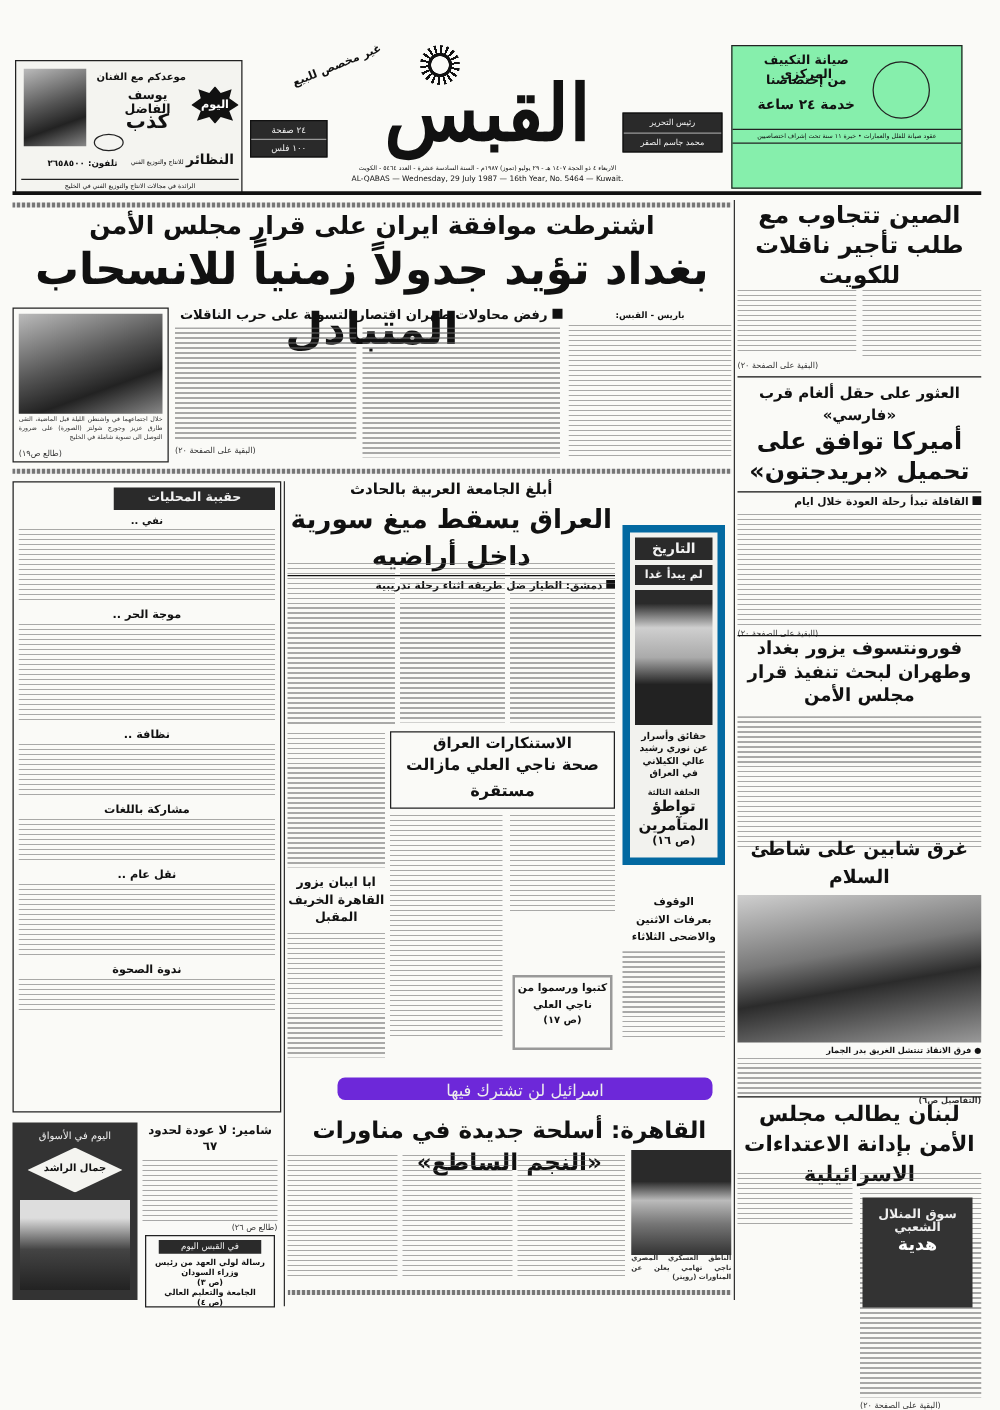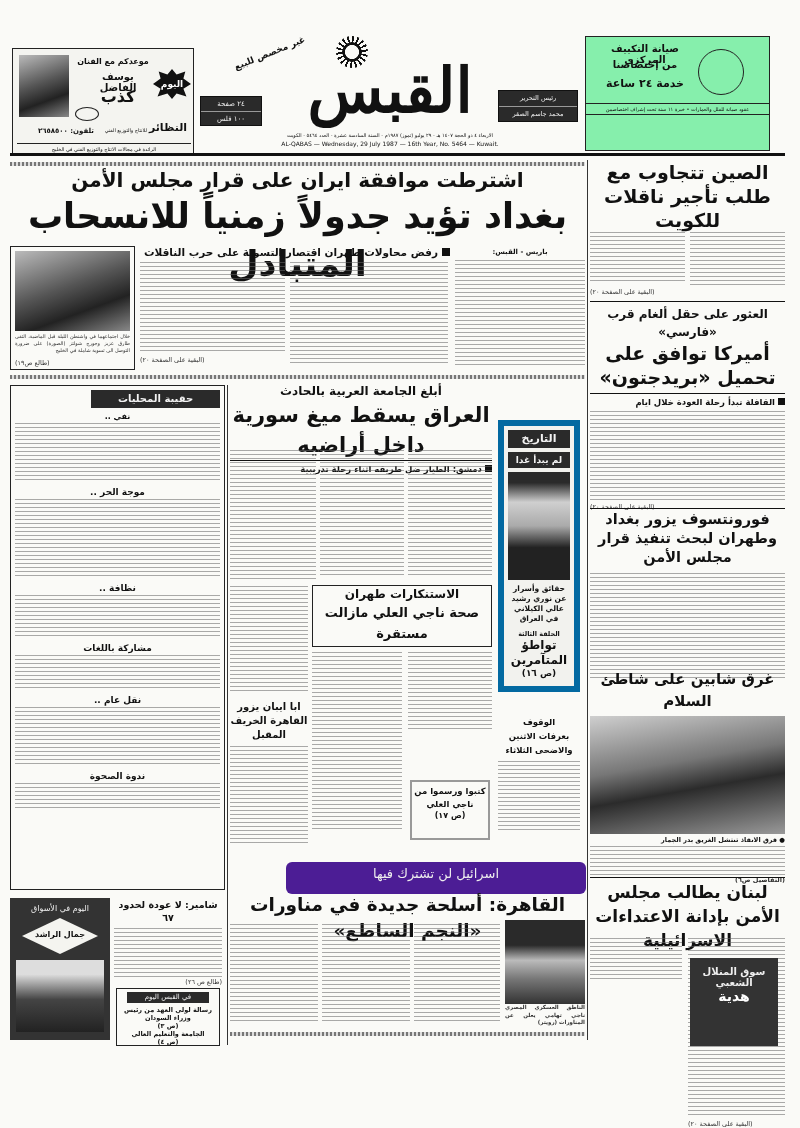--- a/index.html
+++ b/index.html
@@ -134,21 +134,21 @@
   <div class="hl" style="font-size:21px;line-height:30px;">العراق يسقط ميغ سورية داخل أراضيه</div>
   <div style="font-size:8.5px;font-weight:bold;text-align:right;border-top:1px solid #111;padding-top:3px;">
     <span style="display:inline-block;width:7px;height:7px;background:#111;margin-left:3px;"></span><span>دمشق: الطيار ضل طريقه اثناء رحلة تدريبية</span>
   </div>
   <div class="abs fill-lines" style="left:178px;top:68px;width:84px;height:128px;"></div>
   <div class="abs fill-lines" style="left:90px;top:68px;width:84px;height:128px;"></div>
   <div class="abs fill-lines" style="left:0;top:68px;width:86px;height:130px;"></div>
 </div>
 
 <div class="abs box" style="left:312px;top:585px;width:180px;height:62px;">
-  <div class="hl" style="font-size:12px;line-height:16px;">الاستنكارات طهران</div>
+  <div class="hl" style="font-size:12px;line-height:16px;">الاستنكارات العراق</div>
   <div class="hl" style="font-size:13px;line-height:21px;">صحة ناجي العلي مازالت مستقرة</div>
 </div>
 <div class="abs fill-lines" style="left:408px;top:652px;width:84px;height:80px;"></div>
 <div class="abs fill-lines" style="left:312px;top:652px;width:90px;height:180px;"></div>
 <div class="abs" style="left:410px;top:780px;width:80px;height:60px;border:2px solid #999;">
   <div class="hl" style="font-size:8.5px;line-height:13px;padding-top:3px;">كتبوا ورسموا من ناجي العلي</div>
   <div class="hl" style="font-size:8px;">(ص ١٧)</div>
 </div>
 <div class="abs" style="left:498px;top:715px;width:82px;">
   <div class="hl" style="font-size:8.5px;line-height:14px;">الوقوف</div>
@@ -191,21 +191,21 @@
   <div class="txt" style="text-align:right;">(طالع ص ٢٦)</div>
 </div>
 <div class="abs box" style="left:116px;top:988px;width:104px;height:58px;">
   <div class="dark" style="margin:3px 10px;font-size:7px;text-align:center;line-height:11px;">في القبس اليوم</div>
   <div class="hl" style="font-size:6.5px;line-height:8px;">رسالة لولي العهد من رئيس وزراء السودان</div>
   <div class="hl" style="font-size:6.5px;">(ص ٣)</div>
   <div class="hl" style="font-size:6.5px;line-height:8px;">الجامعة والتعليم العالي</div>
   <div class="hl" style="font-size:6.5px;">(ص ٤)</div>
 </div>
 
-<div class="abs" style="left:270px;top:862px;width:300px;height:32px;background:#4c1d95;border-radius:6px;margin-left:16px;">
+<div class="abs" style="left:270px;top:862px;width:300px;height:18px;background:#6d28d9;border-radius:6px;">
   <div style="color:#eee;font-size:13px;text-align:center;line-height:24px;letter-spacing:4px;">اسرائيل لن تشترك فيها</div>
 </div>
 <div class="abs hl" style="left:230px;top:892px;width:355px;font-size:18.5px;line-height:26px;">القاهرة: أسلحة جديدة في مناورات «النجم الساطع»</div>
 <div class="abs fill-lines" style="left:230px;top:924px;width:88px;height:100px;"></div>
 <div class="abs fill-lines" style="left:322px;top:924px;width:88px;height:100px;"></div>
 <div class="abs fill-lines" style="left:414px;top:924px;width:86px;height:100px;"></div>
 <div class="abs" style="left:505px;top:920px;width:80px;height:108px;">
   <div class="photo" style="height:84px;background:linear-gradient(180deg,#2a2a2a 30%,#bbb 48%,#777 70%,#333);"></div>
   <div class="txt" style="font-size:5.5px;line-height:7.5px;font-weight:bold;">الناطق العسكري المصري ناجي تهامي يعلن عن المناورات (رويتر)</div>
 </div>

